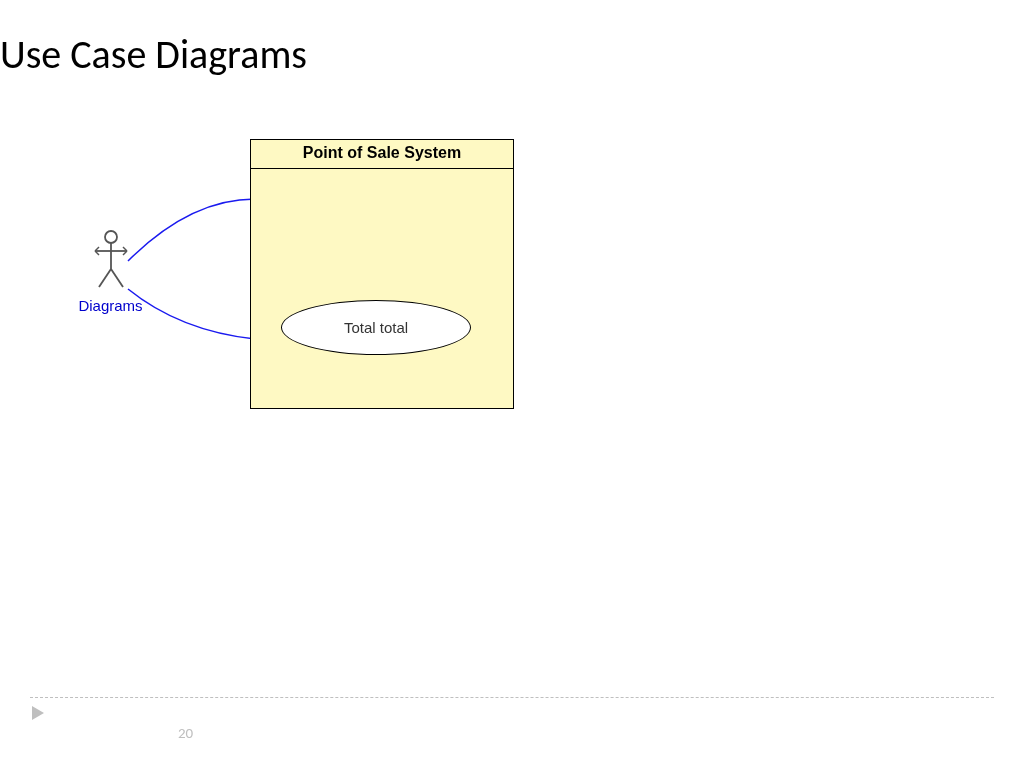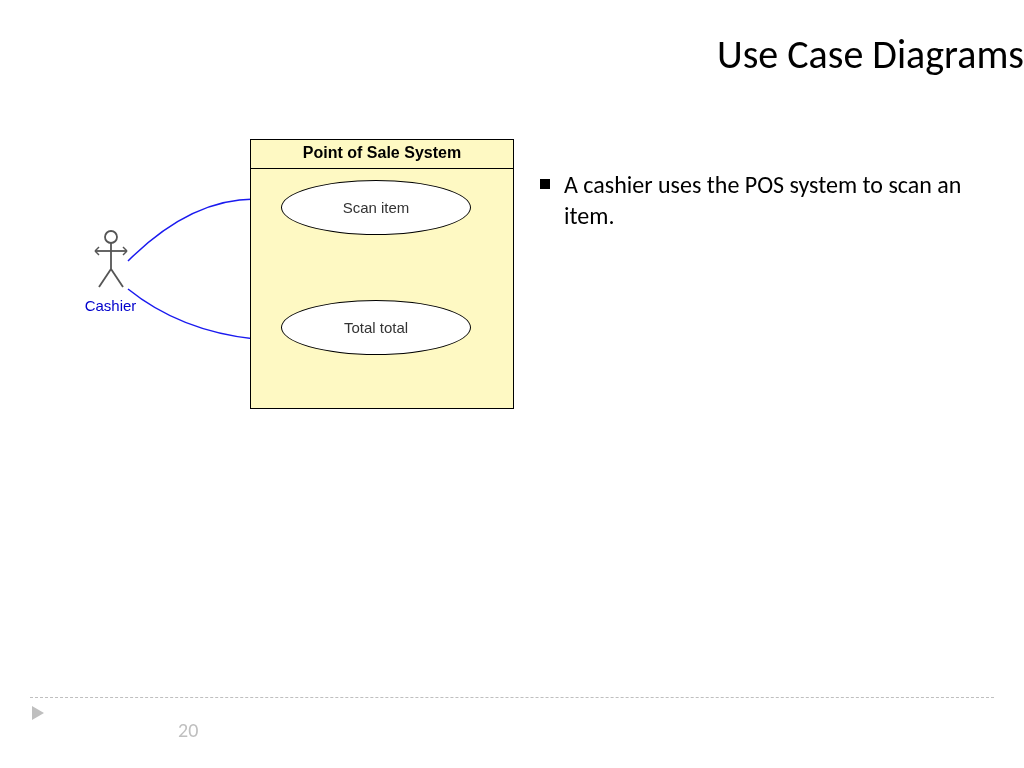--- a/index.html
+++ b/index.html
@@ -5,21 +5,21 @@
     * { margin: 0; padding: 0; box-sizing: border-box; }
     body {
       width: 1024px;
       height: 768px;
       background: #fff;
       font-family: Calibri, "Segoe UI", Arial, sans-serif;
       position: relative;
       overflow: hidden;
     }
     .slide-title {
-      text-align: right;
+      text-align: left;
       font-size: 40px;
       font-weight: 400;
       color: #000;
       padding-top: 30px;
       padding-bottom: 20px;
     }
     .content-area {
       display: flex;
       padding: 40px 60px 0 60px;
     }
@@ -108,21 +108,21 @@
       position: absolute;
       left: 30px;
       bottom: 42px;
       color: #bfbfbf;
       font-size: 20px;
     }
     .page-num {
       position: absolute;
       left: 178px;
       bottom: 26px;
-      font-size: 20px;
+      font-size: 15px;
       color: #bfbfbf;
     }
   </style>
 </head>
 <body>
 
 <h1 class="slide-title">Use Case Diagrams</h1>
 
 <div class="content-area">
   <div class="diagram-col">
@@ -137,35 +137,30 @@
         <circle cx="20" cy="8" r="6" stroke="#555" stroke-width="1.8" fill="none"></circle>
         <line x1="20" y1="14" x2="20" y2="40" stroke="#555" stroke-width="1.8"></line>
         <line x1="4" y1="22" x2="36" y2="22" stroke="#555" stroke-width="1.8"></line>
         <polyline points="4,22 8,18" stroke="#555" stroke-width="1.5" fill="none"></polyline>
         <polyline points="4,22 8,26" stroke="#555" stroke-width="1.5" fill="none"></polyline>
         <polyline points="36,22 32,18" stroke="#555" stroke-width="1.5" fill="none"></polyline>
         <polyline points="36,22 32,26" stroke="#555" stroke-width="1.5" fill="none"></polyline>
         <line x1="20" y1="40" x2="8" y2="58" stroke="#555" stroke-width="1.8"></line>
         <line x1="20" y1="40" x2="32" y2="58" stroke="#555" stroke-width="1.8"></line>
       </svg>
-      <div class="actor-label">Cashier</div>
+      <div class="actor-label">Diagrams</div>
     </div>
 
     <div class="system-box">
       <div class="system-title">Point of Sale System</div>
-      <div class="use-case-ellipse uc1">Scan item</div>
       <div class="use-case-ellipse uc2">Total total</div>
     </div>
   </div>
 
   <div class="bullets-col">
-    <div class="bullet-item">
-      <div class="bullet-marker"></div>
-      <div>A cashier uses the POS system to scan an item.</div>
-    </div>
   </div>
 </div>
 
 <div class="footer-line"></div>
 <div class="footer-glyph">
   <svg width="16" height="16" viewBox="0 0 16 16">
       <polygon points="2,1 14,8 2,15" fill="#bfbfbf"></polygon>
     </svg>
 </div>
 <div class="page-num">20</div>

